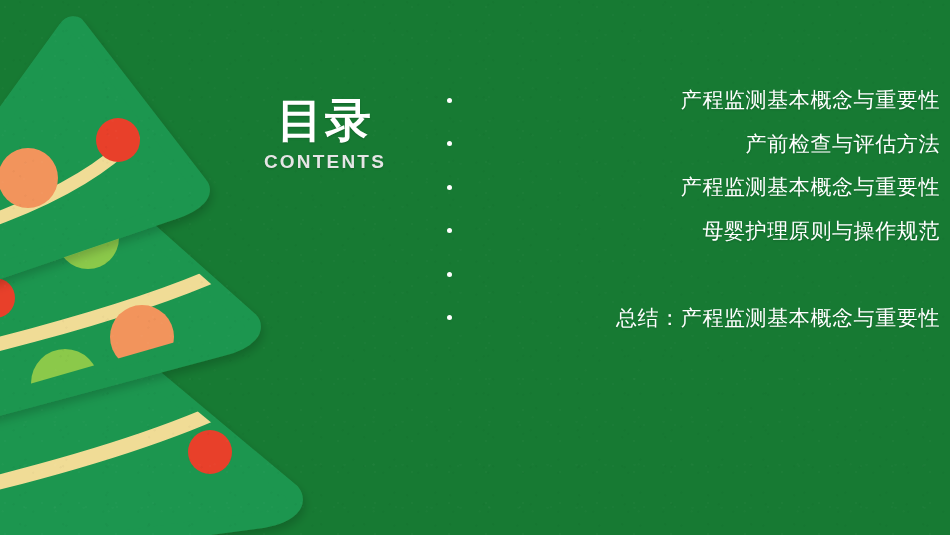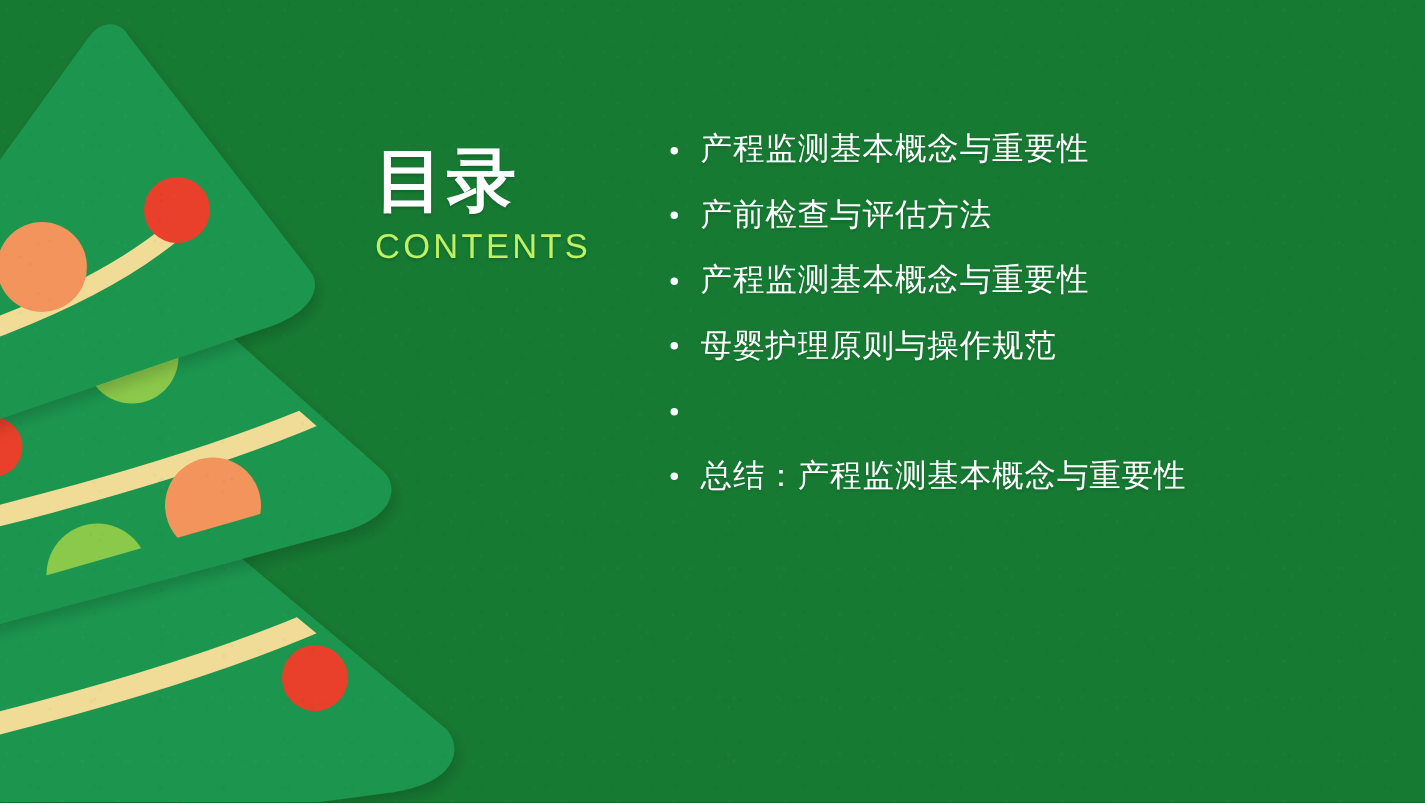--- a/index.html
+++ b/index.html
@@ -54,56 +54,57 @@
     width: 690px;
     height: 300px;
     z-index: 4;
     display: flex;
     align-items: flex-start;
   }
   .heading {
     width: 150px;
     flex: 0 0 150px;
     padding-top: 18px;
-    text-align: left;
+    text-align: center;
     color: #ffffff;
   }
   .heading-main {
     font-size: 46px;
     font-weight: bold;
     line-height: 1.06;
     letter-spacing: 2px;
     color: #ffffff;
     text-shadow: 0 1px 2px rgba(0,0,0,.18);
   }
   .heading-sub {
     margin-top: 6px;
-    font-size: 23px;
-    font-weight: normal;
+    font-size: 19px;
+    font-weight: bold;
     letter-spacing: 2.2px;
-    color: #bef264;
+    color: #e5e5e5;
     text-shadow: 0 1px 2px rgba(0,0,0,.18);
   }
   .toc-list {
     list-style: none;
     margin: 0;
     padding: 0 0 0 45px;
     flex: 1 1 auto;
   }
   .toc-item {
     position: relative;
     display: block;
     color: #ffffff;
     font-size: 21px;
     line-height: 43.5px;
     height: 43.5px;
     white-space: nowrap;
     padding-left: 22px;
     letter-spacing: .6px;
     text-shadow: 0 1px 2px rgba(0,0,0,.16);
+    text-align: right;
   }
   .toc-item .bullet {
     position: absolute;
     left: 2px;
     top: 50%;
     width: 5px;
     height: 5px;
     margin-top: -2px;
     border-radius: 50%;
     background: #ffffff;

